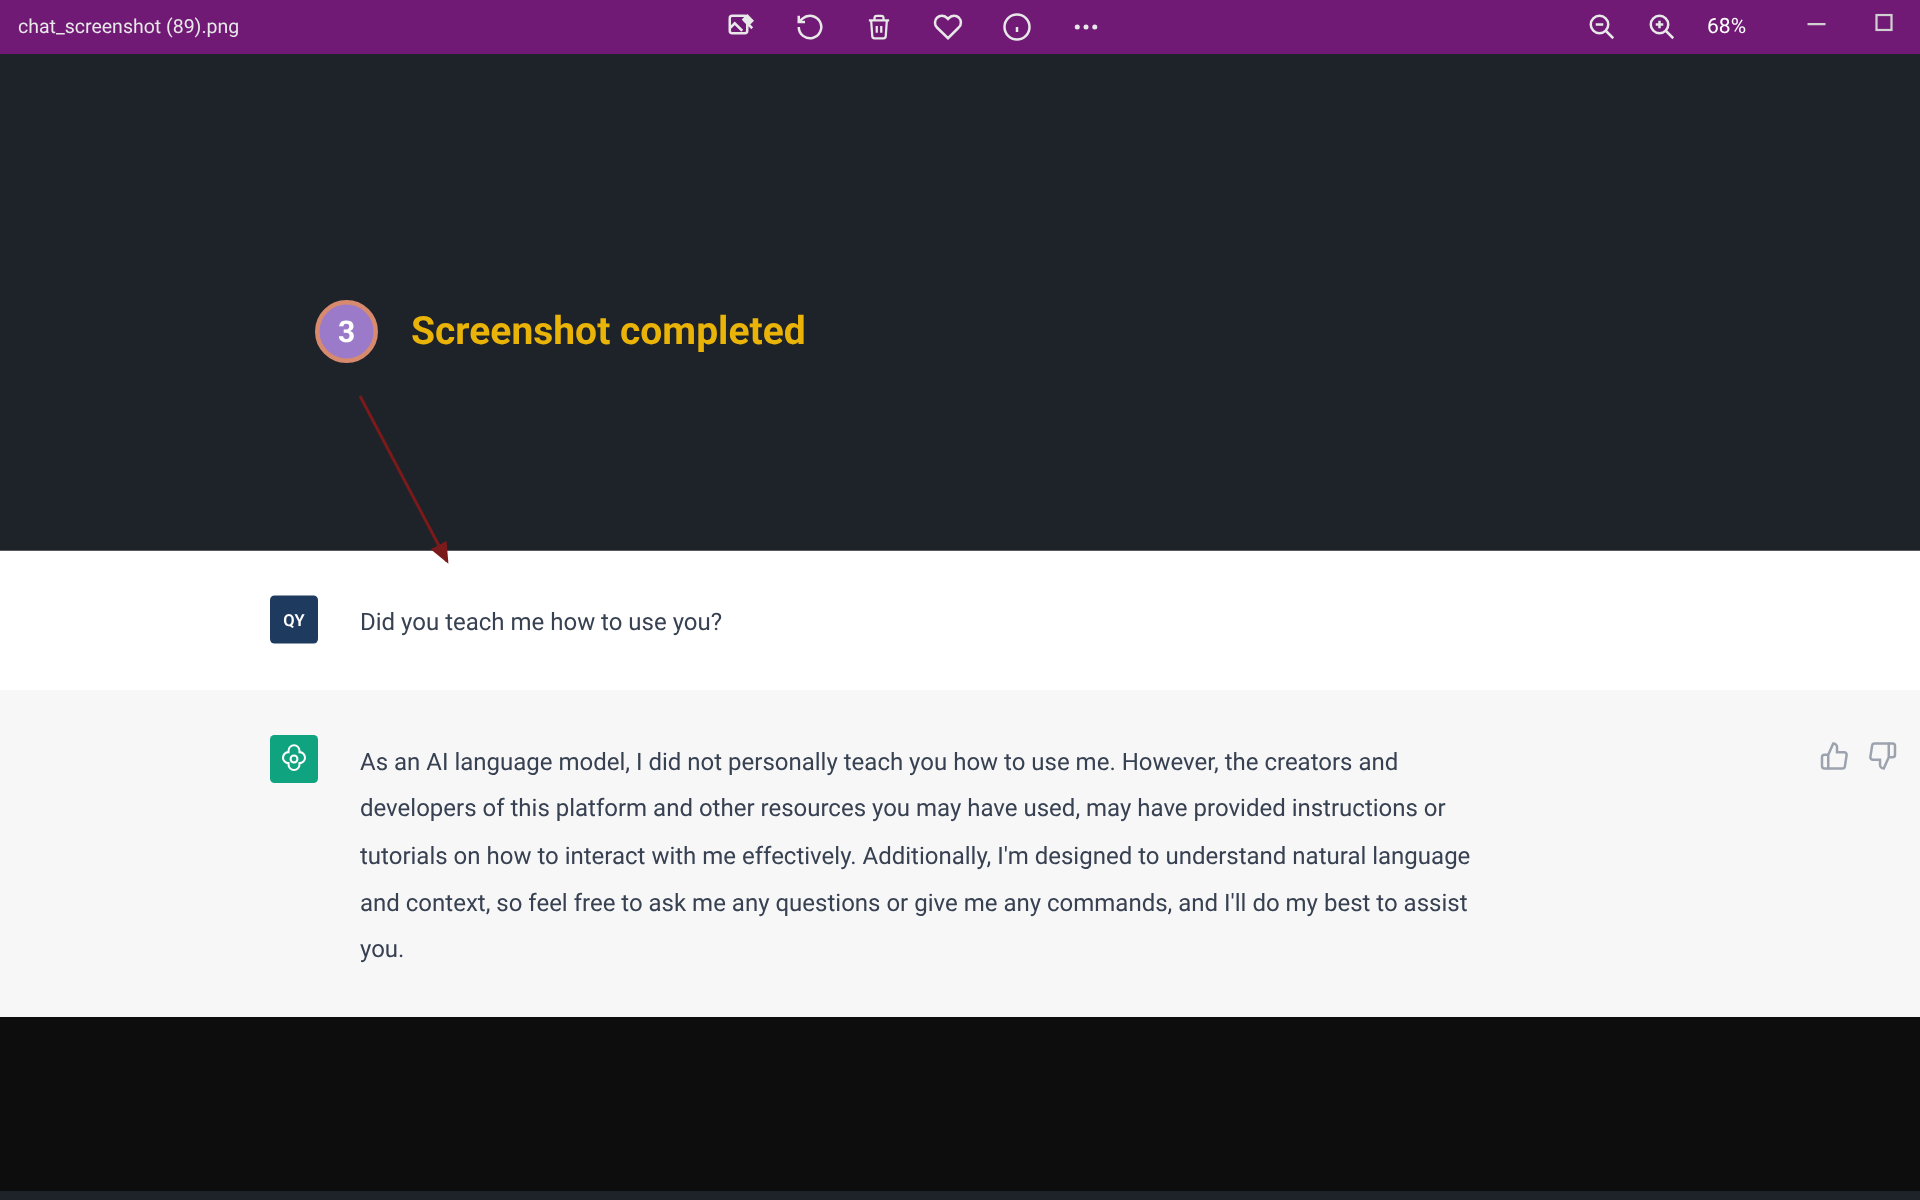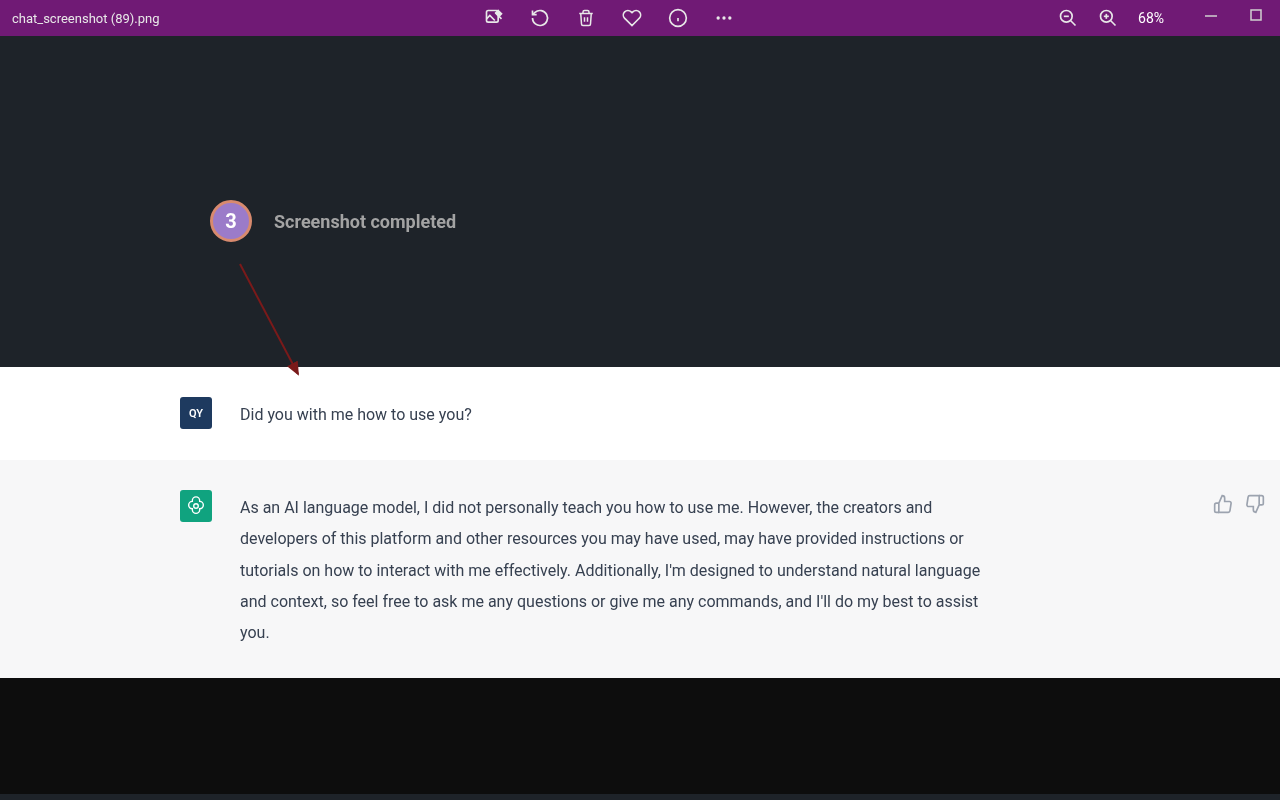--- a/index.html
+++ b/index.html
@@ -73,22 +73,22 @@
       width: 42px; height: 42px;
       border-radius: 50%;
       background: #9b7bc9;
       border: 3px solid #d88a6e;
       display: flex; align-items: center; justify-content: center;
       color: #fff;
       font-weight: 700;
       font-size: 20px;
     }
     .step-label {
-      color: #a3a3a3;
-      font-size: 18px;
+      color: #eab308;
+      font-size: 26px;
       font-weight: 700;
     }
     .arrow-svg {
       position: absolute;
       top: 218px;
       left: 228px;
       pointer-events: none;
     }
     .chat-area {
       background: #1e2329;
@@ -242,21 +242,21 @@
       </marker>
     </defs>
     <line x1="12" y1="10" x2="70" y2="120" stroke="#7a1a1a" stroke-width="2" marker-end="url(#ah)"></line>
   </svg>
 </div>
 
 <div class="chat-area">
   <div class="msg-user">
     <div class="msg-inner">
       <div class="avatar user">QY</div>
-      <div class="msg-text">Did you with me how to use you?</div>
+      <div class="msg-text">Did you teach me how to use you?</div>
     </div>
   </div>
   <div class="msg-ai">
     <div class="msg-inner">
       <div class="avatar ai">
         <svg width="22" height="22" viewBox="0 0 24 24" fill="none" stroke="#fff" stroke-width="1.5">
             <path d="M12 2a4 4 0 0 1 4 4v1a4 4 0 0 1 4 4 4 4 0 0 1-4 4v1a4 4 0 0 1-8 0v-1a4 4 0 0 1-4-4 4 4 0 0 1 4-4V6a4 4 0 0 1 4-4z"></path>
             <circle cx="12" cy="12" r="2.5"></circle>
           </svg>
       </div>

